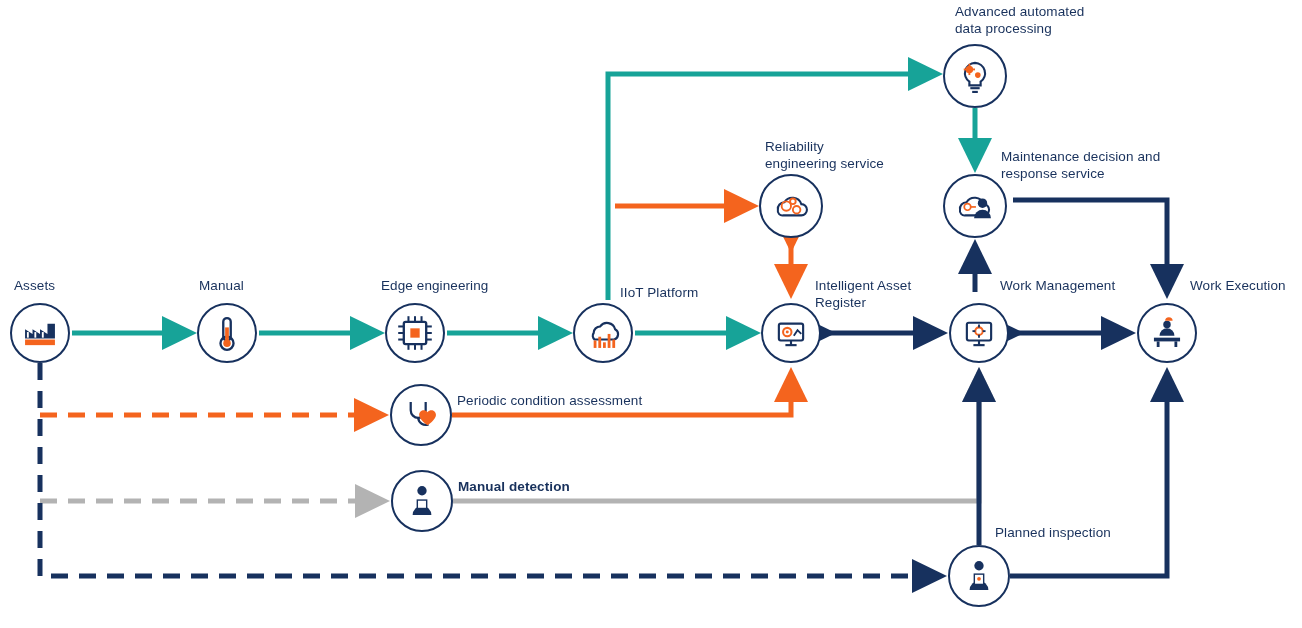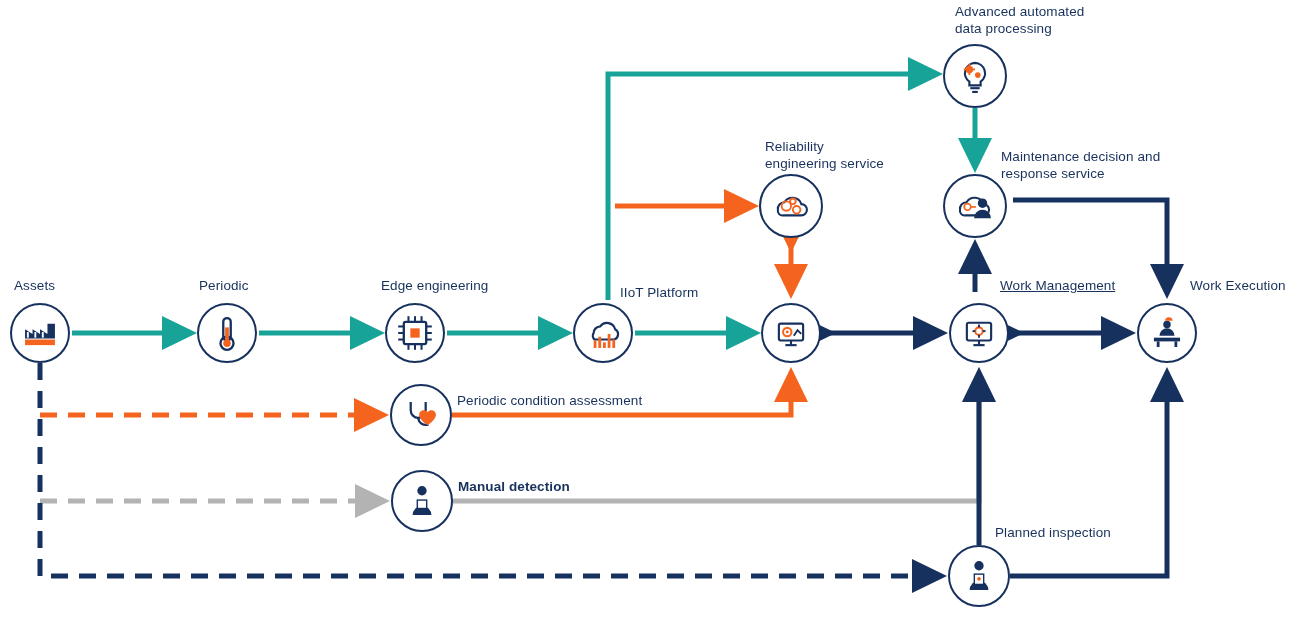--- a/index.html
+++ b/index.html
@@ -270,24 +270,26 @@
   <div class="node" style="left:948px;top:545px;width:62px;height:62px;">
     <svg viewBox="0 0 62 62" width="58" height="58">
       <circle cx="31" cy="20" r="5" fill="#17315e"></circle>
       <path d="M21 46 a10 10 0 0 1 20 0 Z" fill="#17315e"></path>
       <rect x="26" y="29" width="10" height="11" fill="#ffffff" stroke="#17315e" stroke-width="1.5"></rect>
       <circle cx="31" cy="34" r="2" fill="#f4641e"></circle>
     </svg>
   </div>
 
   <div class="label" style="left:14px;top:277px;">Assets</div>
-  <div class="label" style="left:199px;top:277px;">Periodic</div>
+  <div class="label" style="left:199px;top:277px;">Manual</div>
   <div class="label" style="left:381px;top:277px;">Edge engineering</div>
   <div class="label" style="left:620px;top:284px;">IIoT Platform</div>
-  <div class="label" style="left:1000px;top:277px;text-decoration:underline;">Work Management</div>
+  <div class="label" style="left:815px;top:277px;">Intelligent Asset
+Register</div>
+  <div class="label" style="left:1000px;top:277px;">Work Management</div>
   <div class="label" style="left:1190px;top:277px;">Work Execution</div>
   <div class="label" style="left:955px;top:3px;">Advanced automated
 data processing</div>
   <div class="label" style="left:765px;top:138px;">Reliability
 engineering service</div>
   <div class="label" style="left:1001px;top:148px;">Maintenance decision and
 response service</div>
   <div class="label" style="left:457px;top:392px;">Periodic condition assessment</div>
   <div class="label" style="left:458px;top:478px;font-weight:bold;">Manual detection</div>
   <div class="label" style="left:995px;top:524px;text-align:right;">Planned inspection</div>

